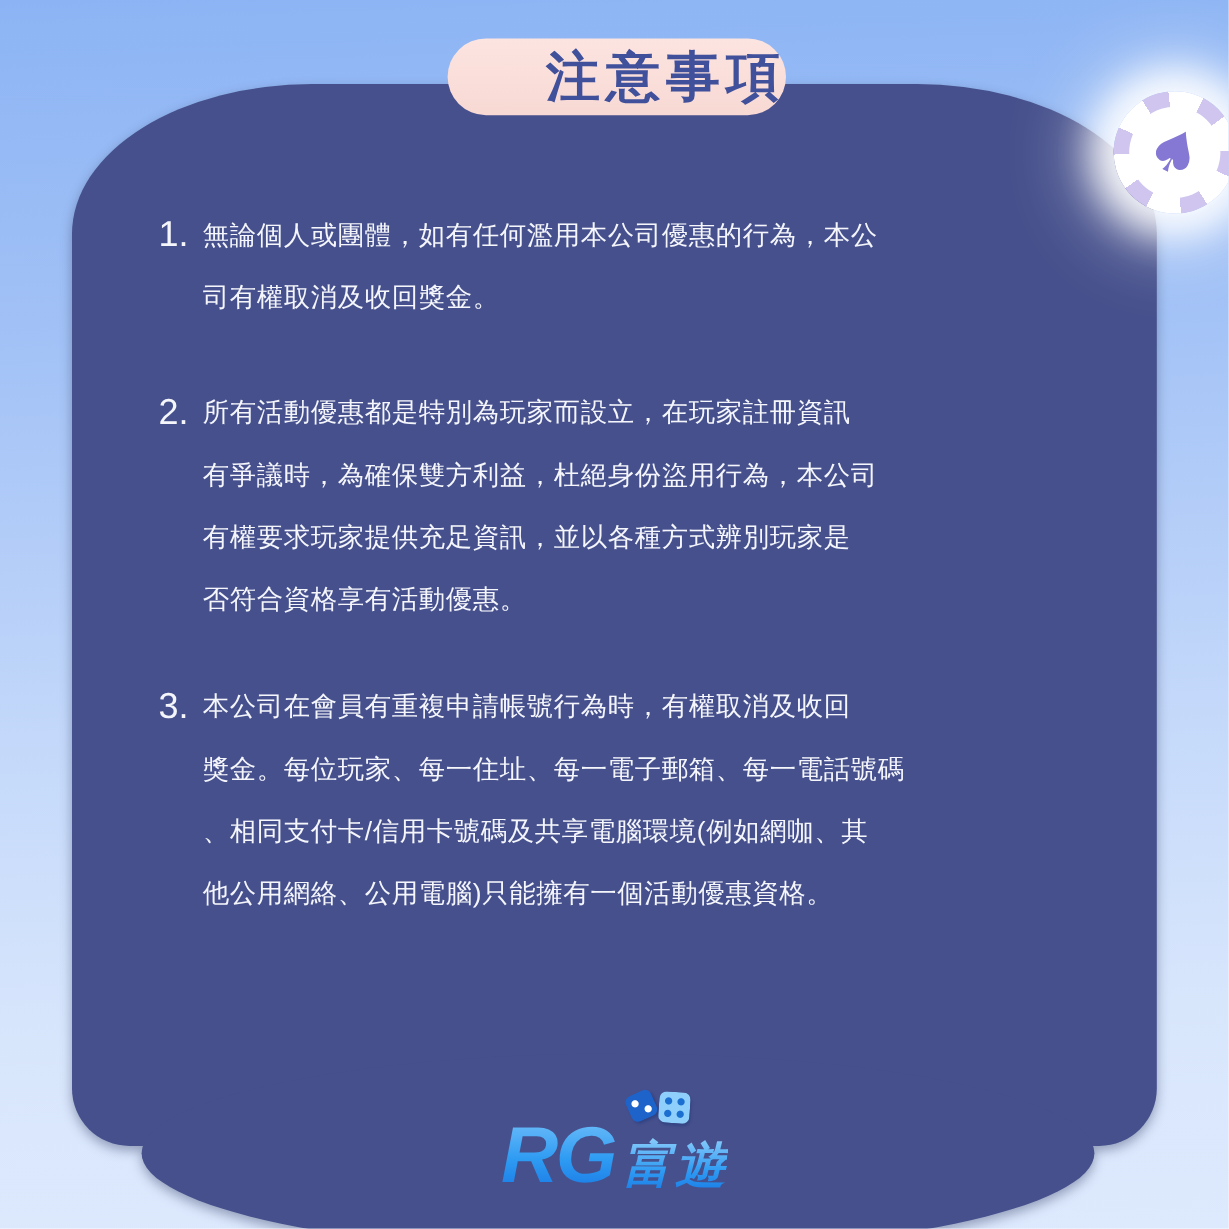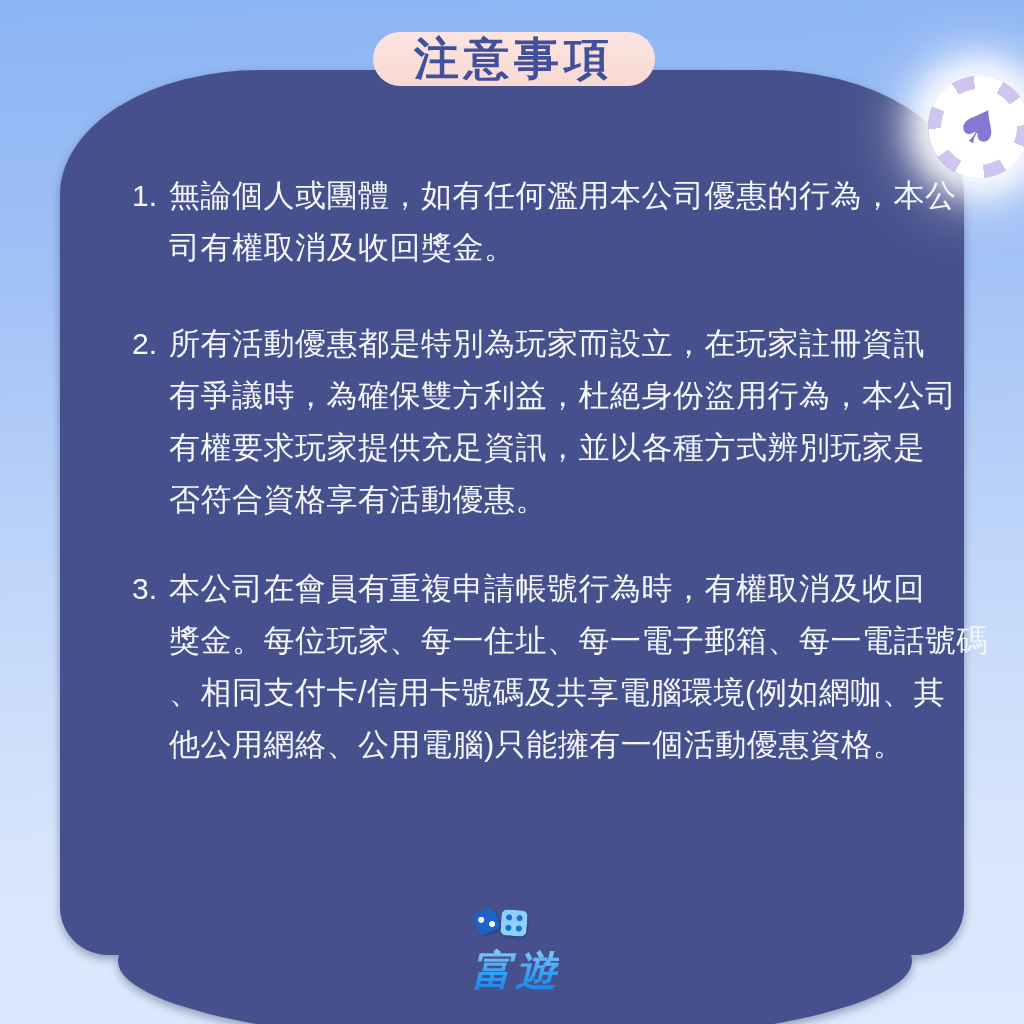--- a/index.html
+++ b/index.html
@@ -15,33 +15,33 @@
     position:absolute; left:60px; top:70px; width:904px; height:885px;
     background:#46508c;
     border-radius:200px 200px 48px 48px / 125px 125px 48px 48px;
   }
   .card-bulge {
     position:absolute; left:118px; right:112px; top:878px; height:166px;
     background:#46508c; border-radius:50%;
   }
   
   .title-pill {
-    position:absolute; left:373px; top:32px; width:282px; height:54px;
+    position:absolute; left:373px; top:32px; width:282px; height:64px;
     background:linear-gradient(180deg,#fce4e0,#f8d9d4);
-    border-radius:40px; display:flex; align-items:center; justify-content:center;
+    border-radius:40px; display:flex; align-items:center; justify-content:flex-end;
   }
   .title-pill span {
     font-size:45px; font-weight:bold; color:#40509b; letter-spacing:5px;
   }
   
   .content { position:absolute; left:132px; top:0; width:800px; color:#f4f6fc; }
   .notice-item { position:absolute; display:flex; align-items:flex-start; }
   .notice-item .num { width:37px; font-size:30px; line-height:52px; }
   .notice-item .txt {
-    font-size:31px; line-height:52px; letter-spacing:.5px; white-space:pre;
+    font-size:22px; line-height:52px; letter-spacing:.5px; white-space:pre;
   }
   .item-1 { top:170px; }
   .item-2 { top:318px; }
   .item-3 { top:563px; }
   
   .chip {
     position:absolute; left:928px; top:76px; width:102px; height:102px;
     border-radius:50%; transform:rotate(28deg);
     background:conic-gradient(
       #cfc5ef 0deg 26deg,   #ffffff 26deg 60deg,
@@ -132,20 +132,21 @@
     <div class="notice-item item-3">
       <span class="num">3.</span>
       <div class="txt">本公司在會員有重複申請帳號行為時，有權取消及收回
 獎金。每位玩家、每一住址、每一電子郵箱、每一電話號碼
 、相同支付卡/信用卡號碼及共享電腦環境(例如網咖、其
 他公用網絡、公用電腦)只能擁有一個活動優惠資格。</div>
     </div>
   </div>
 
   <div class="logo">
+    <span class="logo-rg">RG</span>
     <span class="logo-right">
       <span class="dice">
         <span class="die die-a"></span>
         <span class="die die-b"></span>
       </span>
       <span class="logo-cn">富遊</span>
     </span>
   </div>
 
 </div>

